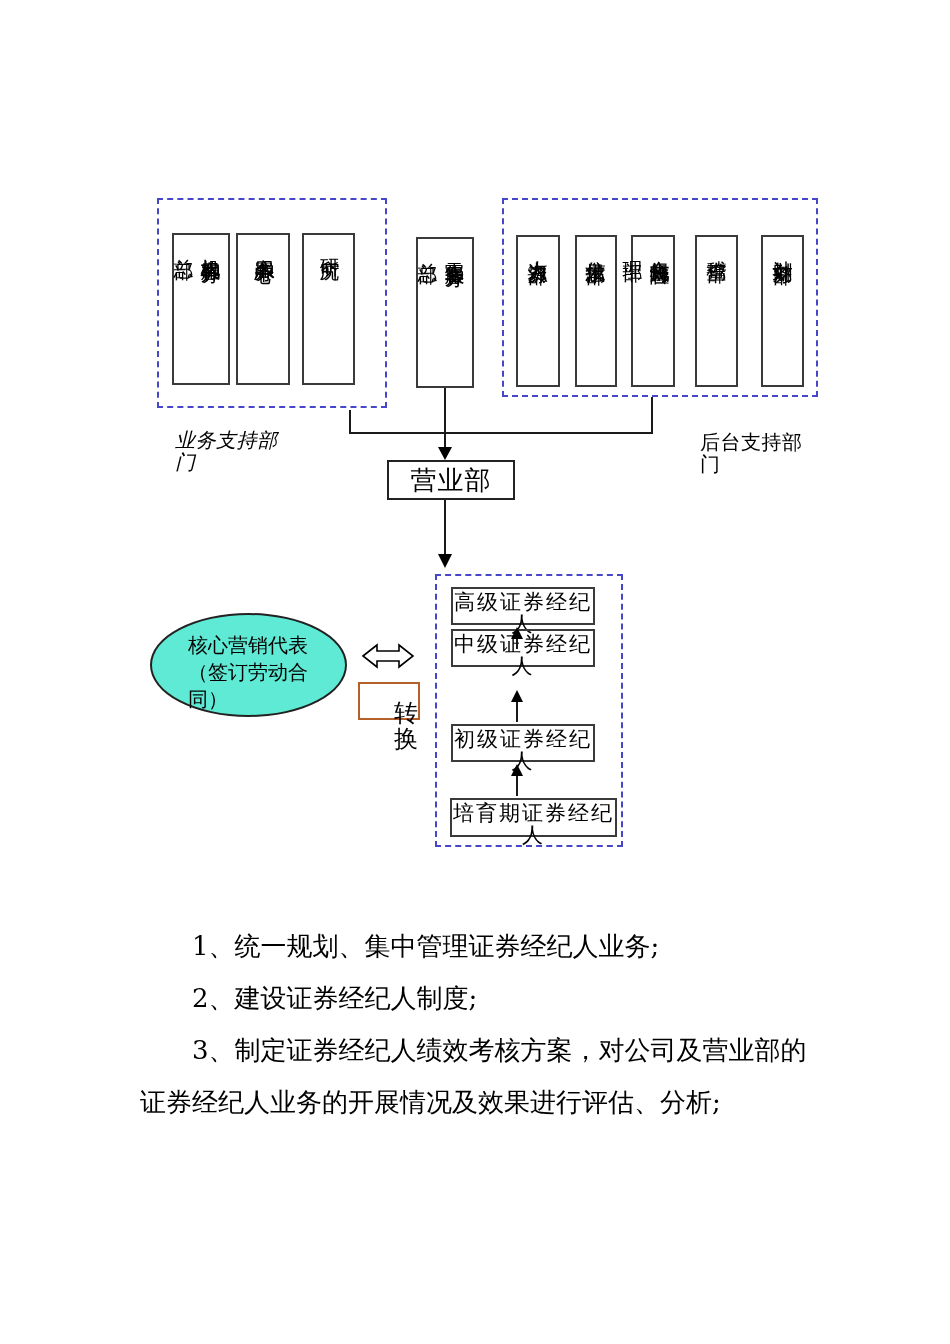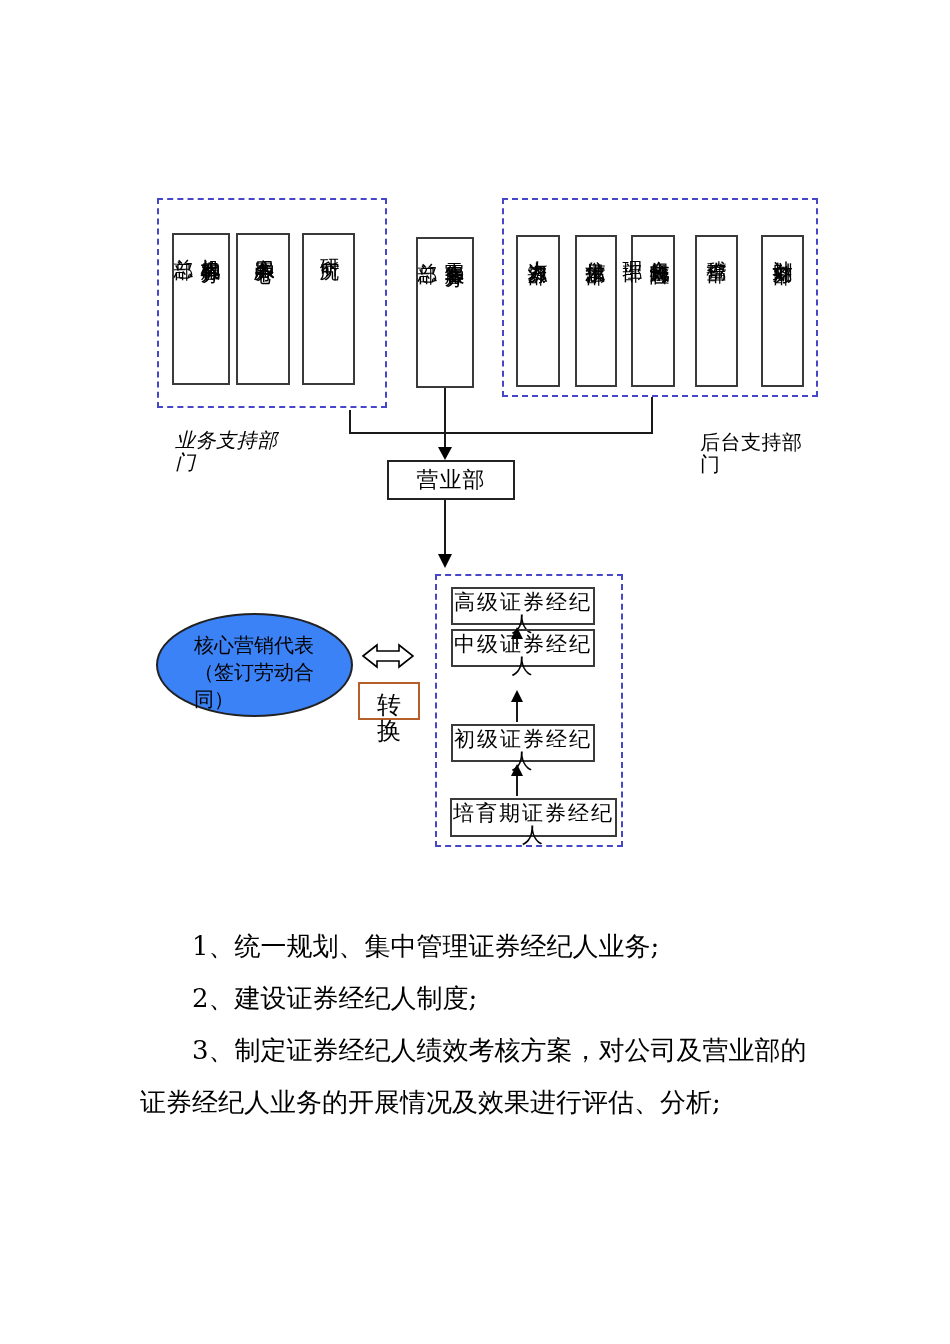--- a/index.html
+++ b/index.html
@@ -63,21 +63,21 @@
     letter-spacing: 0.5px;
   }
   .lbl-business { left: 175px; top: 429px; width: 105px; font-style: italic; }
   .lbl-backoffice { left: 700px; top: 431px; width: 105px; }
 
   .sales-box {
     position: absolute;
     left: 387px; top: 460px; width: 128px; height: 40px;
     border: 2px solid #222;
     display: flex; align-items: center; justify-content: center;
-    font-size: 22px; letter-spacing: 1px;
+    font-size: 26px; letter-spacing: 1px;
     background: #fff;
   }
   .broker-box {
     position: absolute;
     border: 2px solid #3a3a3a;
     width: 144px; height: 38px;
     left: 451px;
     font-size: 21px;
     letter-spacing: 2px;
     line-height: 22px;
@@ -87,39 +87,39 @@
     padding-top: 2px;
     background: transparent;
   }
   .bb-1 { top: 587px; }
   .bb-2 { top: 629px; text-align: center; }
   .bb-3 { top: 724px; }
   .bb-4 { top: 798px; left: 450px; width: 167px; height: 39px; text-align: center; }
 
   .ellipse {
     position: absolute;
-    left: 156px; top: 613px; width: 197px; height: 104px;
+    left: 150px; top: 613px; width: 197px; height: 104px;
     border: 2px solid #222;
     border-radius: 50%;
-    background: #3b82f6;
+    background: #5eead4;
   }
   .ellipse-text {
     position: absolute;
     left: 36px; top: 17px; width: 132px;
     font-size: 20px; line-height: 27px;
     white-space: pre-line;
   }
   .convert-box {
     position: absolute;
     left: 358px; top: 682px; width: 62px; height: 38px;
     border: 2px solid var(--convert-border);
-    text-align: center;
+    text-align: right;
     font-size: 24px;
     line-height: 26px;
-    padding-top: 8px;
+    padding-top: 16px;
     overflow: visible;
   }
   .convert-box .stack { display: inline-block; width: 1.05em; }
 
   .svg-overlay {
     position: absolute; left: 0; top: 0;
     pointer-events: none;
   }
 
   

